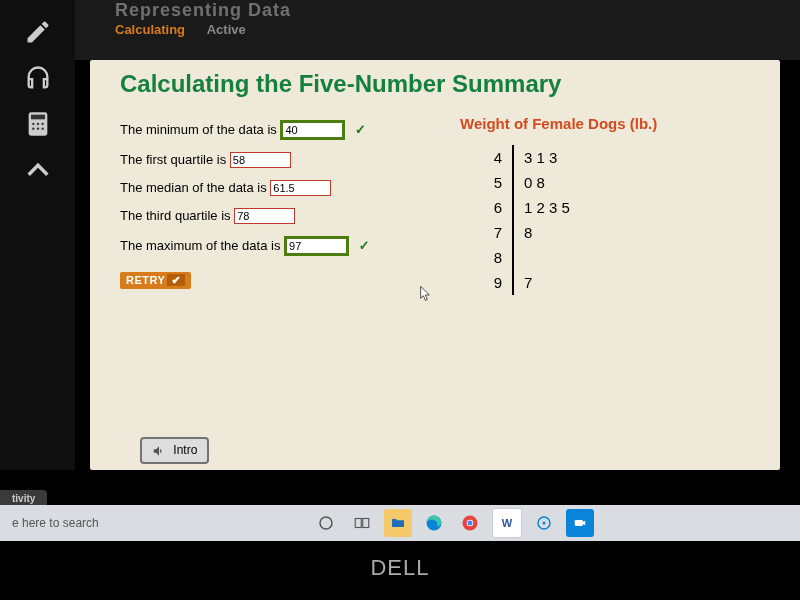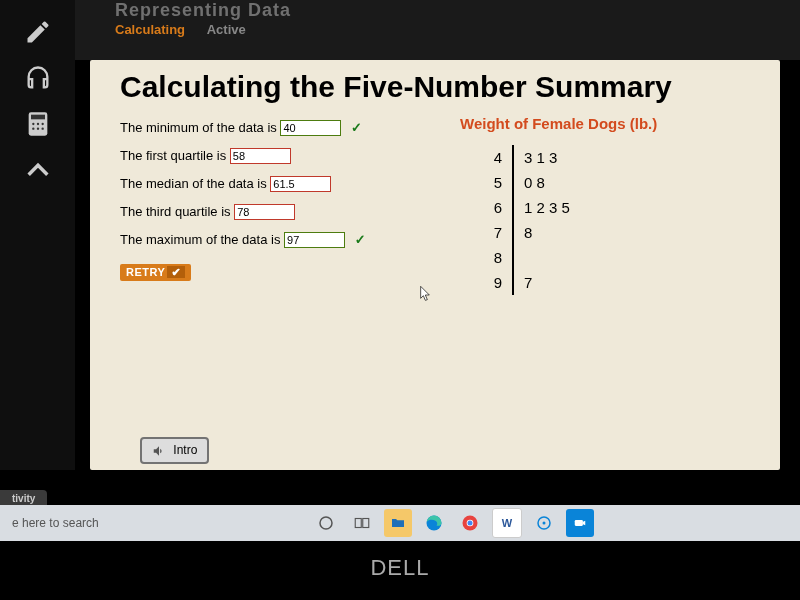--- a/index.html
+++ b/index.html
@@ -8,26 +8,26 @@
   .top-header{position:absolute;left:0;right:0;top:0;height:60px;background:#1a1a1a;}
   .unit-title{position:absolute;left:115px;top:0;color:#707070;font-weight:bold;font-size:18px;letter-spacing:1px;}
   .tabs{position:absolute;left:115px;top:22px;font-size:13px;font-weight:bold;}
   .tab{display:inline-block;margin-right:18px;color:#888;}
   .tab.active{color:#d87b1a;}
   
   .sidebar{position:absolute;left:0;top:0;width:75px;height:470px;background:#0f0f0f;}
   .side-icon{width:28px;height:28px;margin:18px auto 0;display:block;color:#ccc;fill:#ccc;}
   
   .card{position:absolute;left:90px;top:60px;right:20px;height:410px;background:#efe9d9;border-radius:2px;}
-  .page-title{position:absolute;left:30px;top:10px;font-size:30px;font-weight:bold;color:#000000;}
+  .page-title{position:absolute;left:30px;top:10px;font-size:24px;font-weight:bold;color:#15803d;}
   
   .answers{position:absolute;left:30px;top:60px;font-size:13px;color:#000;}
   .arow{margin-bottom:12px;white-space:nowrap;}
   .arow input{width:55px;font-size:11px;border:1px solid #c0392b;background:#fff;padding:1px 2px;}
-  .arow input.correct{border:1px solid #4d7c0f;}
+  .arow input.correct{border:3px solid #4d7c0f;}
   .check{color:#1a7a1a;margin-left:6px;font-weight:bold;}
   .retry{display:inline-block;background:#d87b1a;color:#fff;font-size:11px;font-weight:bold;padding:2px 6px;letter-spacing:0.5px;margin-top:4px;border-radius:2px;}
   .retry-check{color:#fff;background:#b35f0a;padding:0 4px;margin-left:2px;}
   
   .stemtitle{position:absolute;left:370px;top:55px;color:#d34b1e;font-weight:bold;font-size:15px;}
   .stemleaf{position:absolute;left:380px;top:85px;font-size:15px;color:#000;}
   .stemleaf table{border-collapse:collapse;}
   .stemleaf td{padding:4px 0;min-width:32px;text-align:center;font-size:15px;}
   .stemleaf td.stem{border-right:2px solid #000;padding-right:10px;text-align:right;}
   .stemleaf td.leaf{text-align:left;padding-left:10px;}

